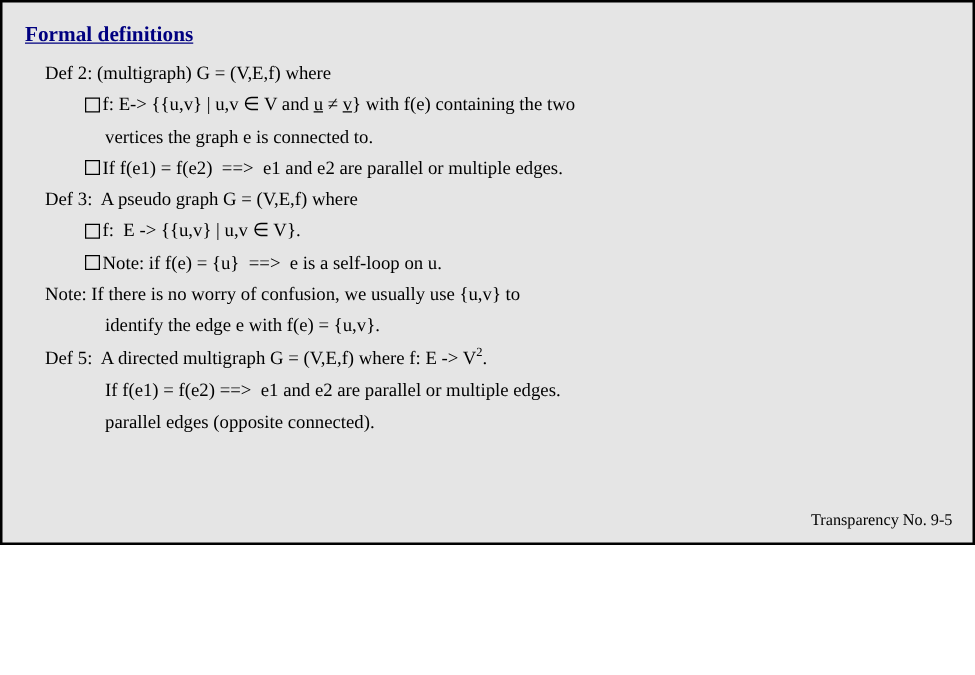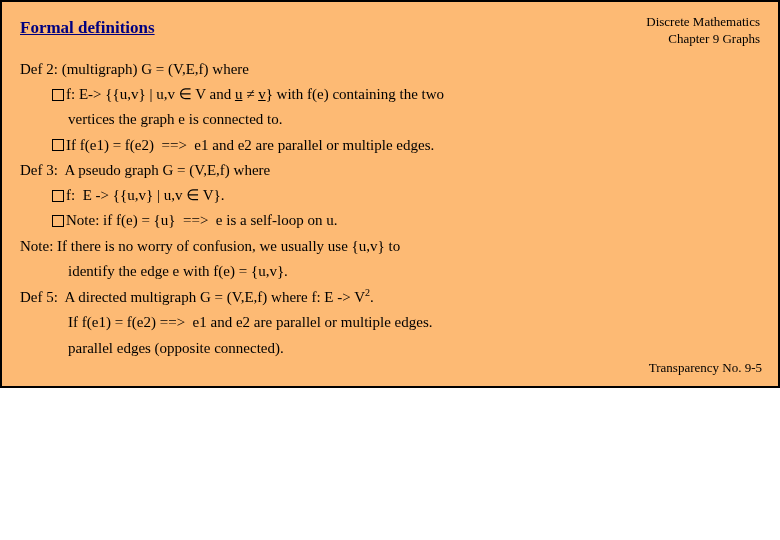--- a/index.html
+++ b/index.html
@@ -11,22 +11,22 @@
     body {
       width: 780px;
       height: 540px;
       background: #fff;
       font-family: 'Times New Roman', Times, serif;
       overflow: hidden;
     }
 
     .slide {
       width: 780px;
-      height: 388px;
-      background: #fdba74;
+      height: 436px;
+      background: #e5e5e5;
       border: 2px solid #000;
       position: relative;
       padding: 12px 18px 18px 18px;
     }
 
     .header {
       display: flex;
       justify-content: space-between;
       align-items: flex-start;
       margin-bottom: 10px;
@@ -44,20 +44,21 @@
       text-align: right;
       font-size: 13px;
       color: #000;
       line-height: 1.3;
     }
 
     .content {
       font-size: 15px;
       line-height: 1.55;
       color: #000;
+      margin-left: 16px;
     }
 
     .content p {
       margin-bottom: 2px;
     }
 
     .indent1 {
       padding-left: 32px;
     }
 
@@ -92,24 +93,20 @@
       text-decoration: underline;
     }
   </style>
 </head>
 <body>
 
 <div class="slide">
 
   <div class="header">
     <div class="formal-definitions">Formal definitions</div>
-    <div class="course-info">
-      <div>Discrete Mathematics</div>
-      <div>Chapter 9 Graphs</div>
-    </div>
   </div>
 
   <div class="content">
 
     <p>
       <span>Def 2:  (multigraph) G = (V,E,f) where</span>
     </p>
 
     <p class="indent1">
       <span class="checkbox"></span>f:  E-&gt; {{u,v} | u,v ∈ V and <span class="underline">u</span> ≠ <span class="underline">v</span>} with f(e) containing the two

